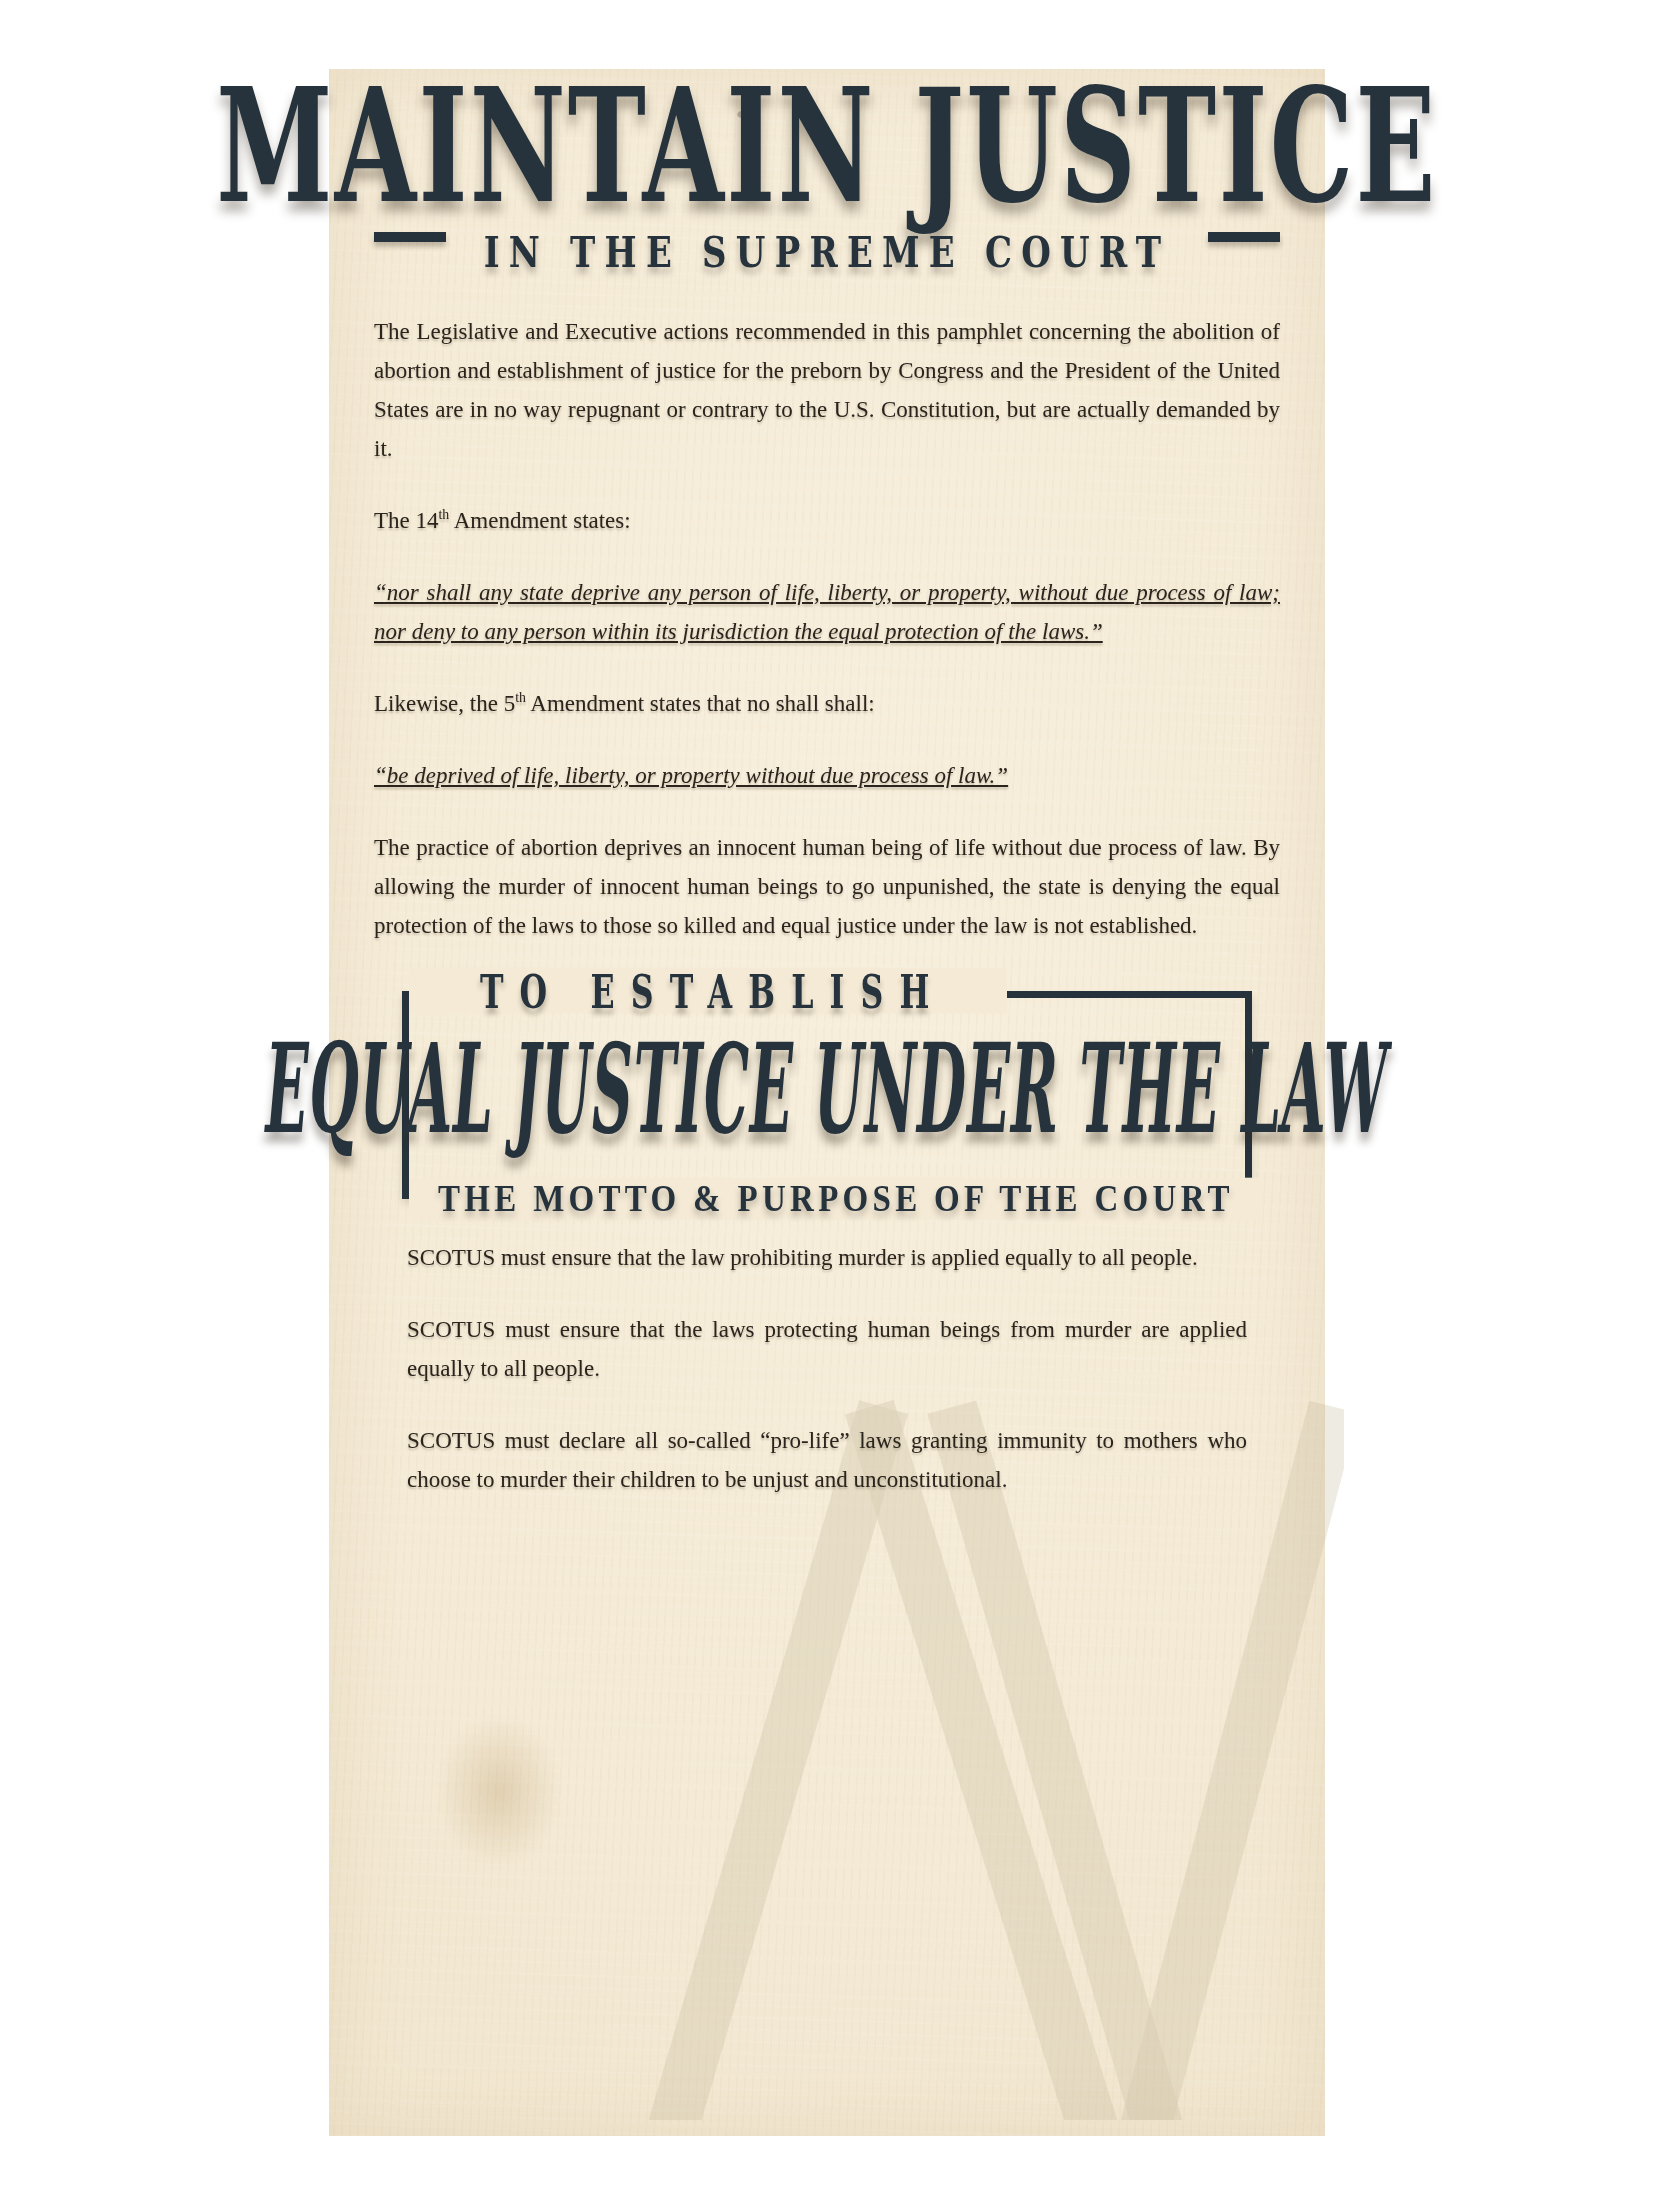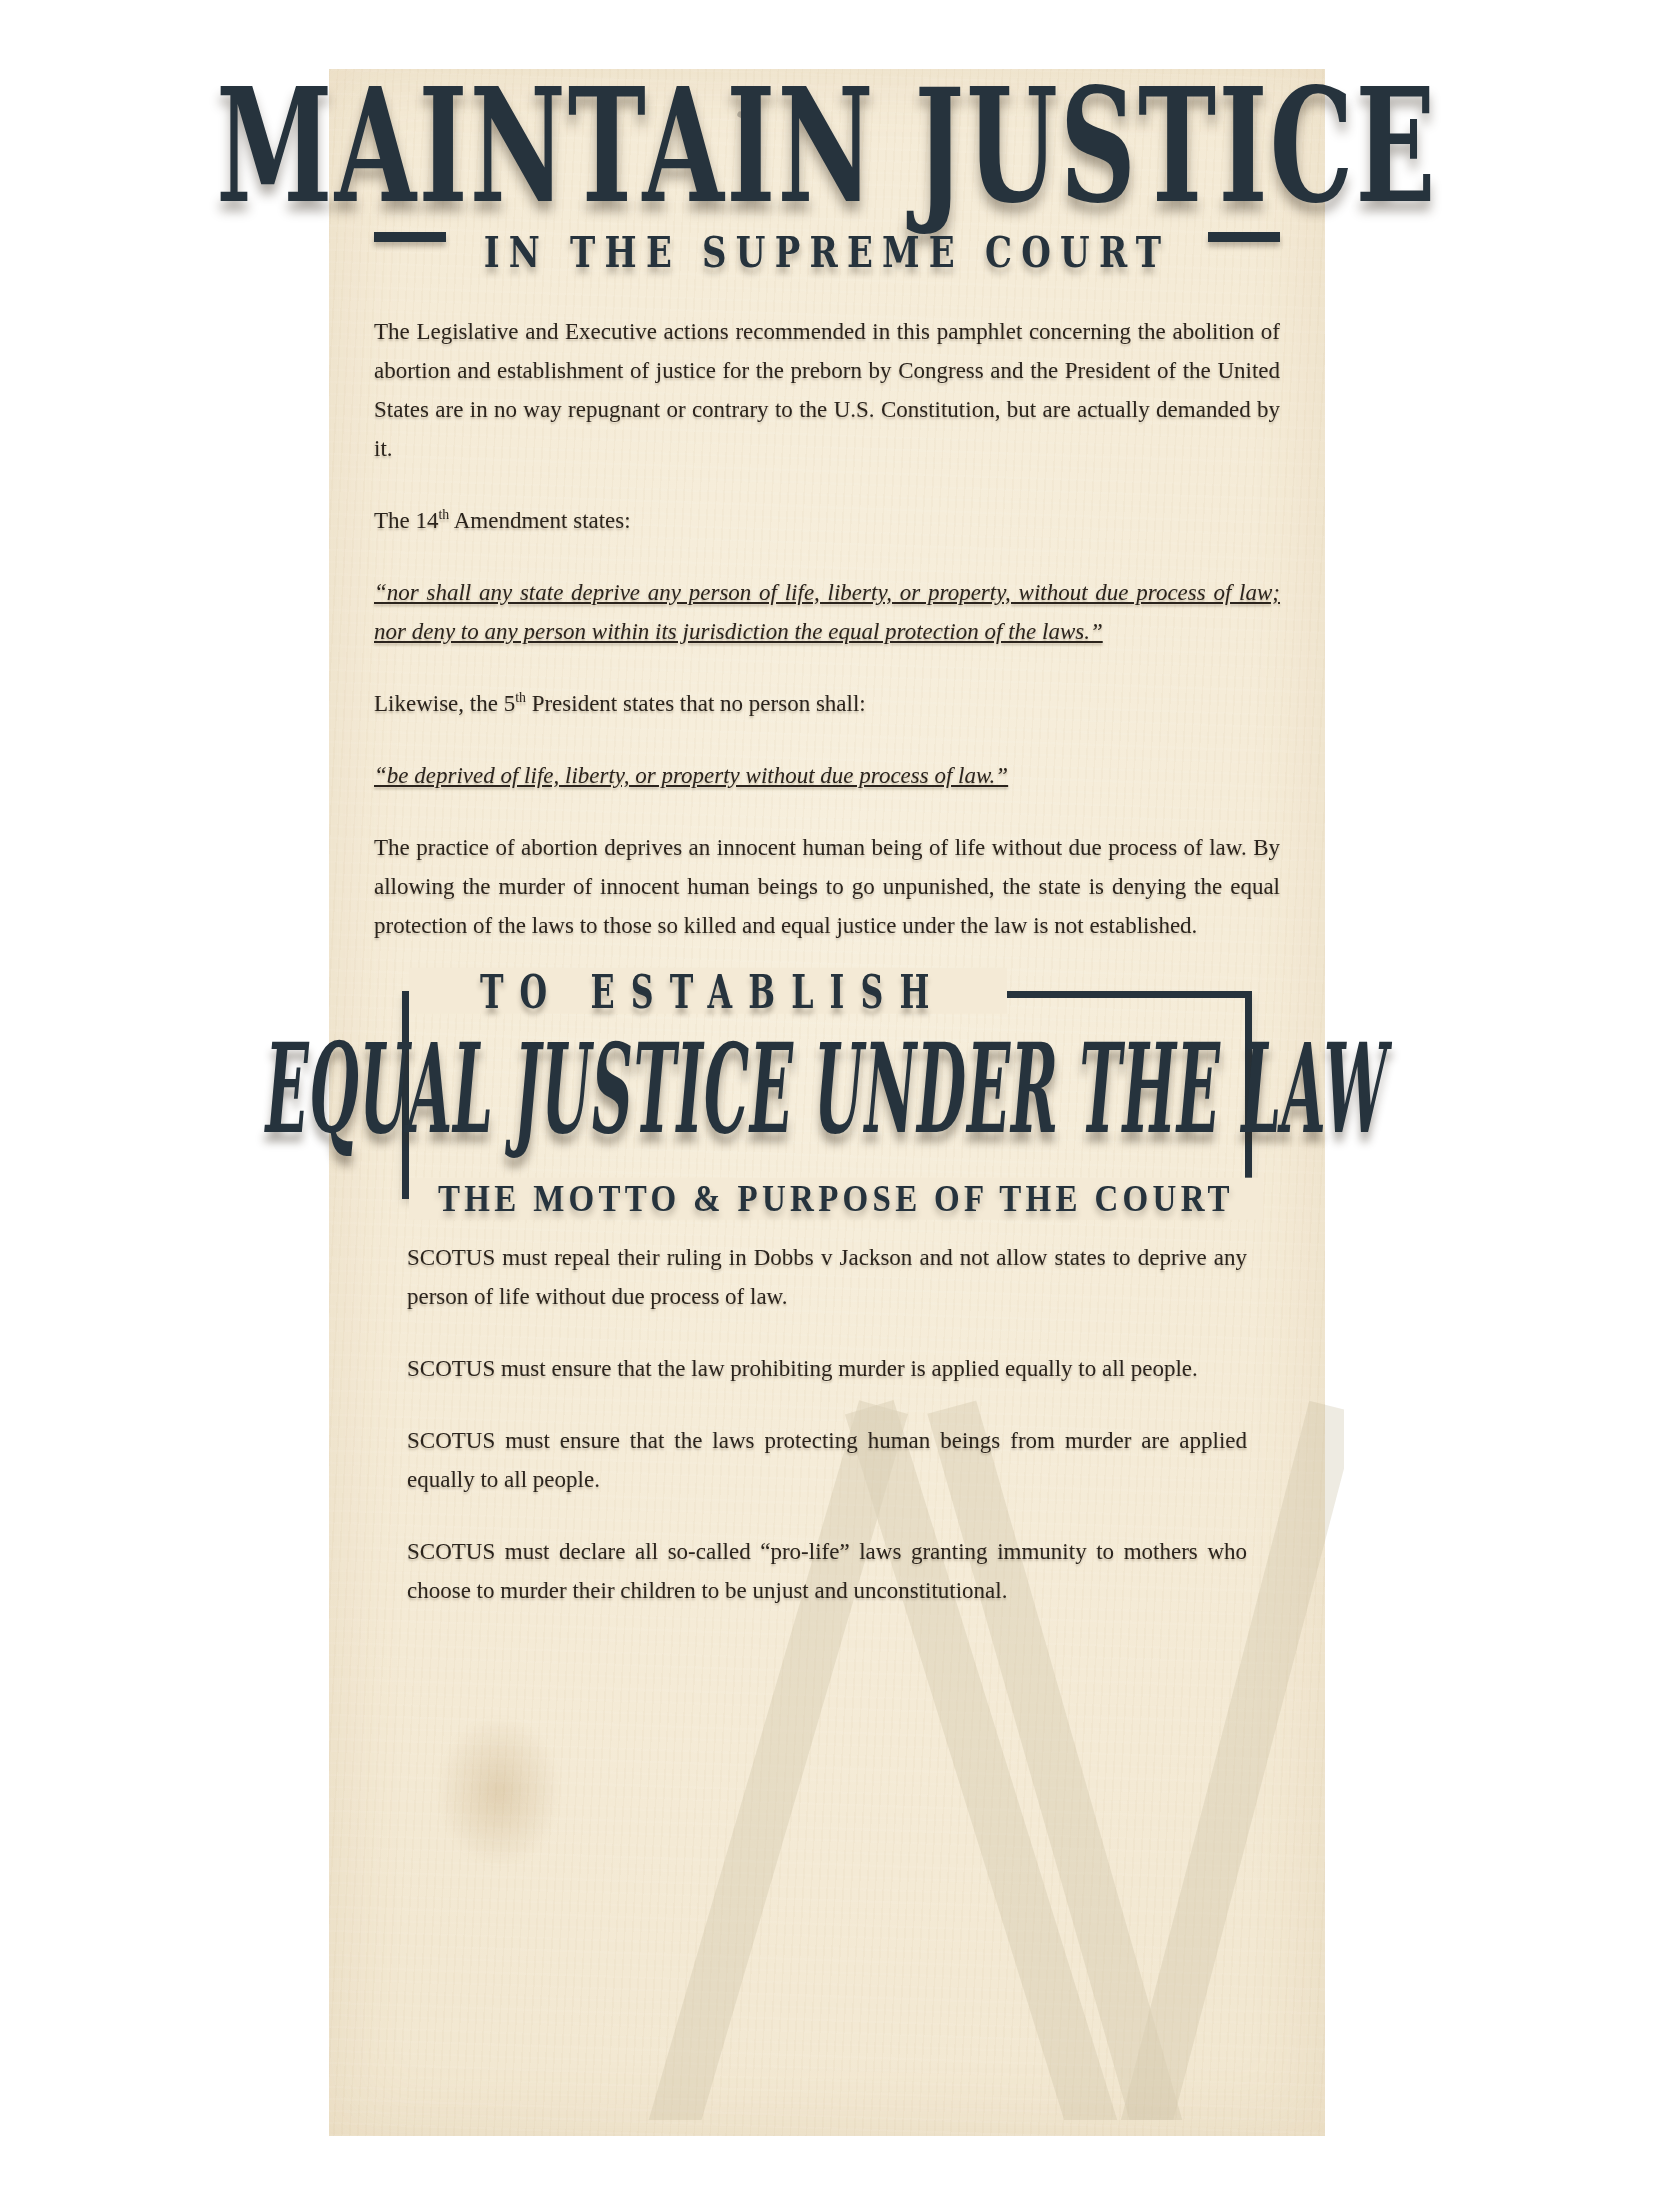--- a/index.html
+++ b/index.html
@@ -112,40 +112,39 @@
     </div>
   </header>
 
   <section class="body-copy">
     <p class="copy">The Legislative and Executive actions recommended in this pamphlet concerning the abolition of abortion and establishment of justice for the preborn by Congress and the President of the United States are in no way repugnant or contrary to the U.S. Constitution, but are actually demanded by it.</p>
 
     <p class="copy"><span>The 14</span><sup>th</sup><span> Amendment states:</span></p>
 
     <p class="copy quote">“nor shall any state deprive any person of life, liberty, or property, without due process of law; nor deny to any person within its jurisdiction the equal protection of the laws.”</p>
 
-    <p class="copy"><span>Likewise, the 5</span><sup>th</sup><span> President states that no person shall:</span></p>
+    <p class="copy"><span>Likewise, the 5</span><sup>th</sup><span> Amendment states that no shall shall:</span></p>
 
     <p class="copy quote">“be deprived of life, liberty, or property without due process of law.”</p>
 
     <p class="copy">The practice of abortion deprives an innocent human being of life without due process of law. By allowing the murder of innocent human beings to go unpunished, the state is denying the equal protection of the laws to those so killed and equal justice under the law is not established.</p>
   </section>
 
   <section class="motto-box">
     <div class="legend top">
       <span class="bg"><span class="legend-top-txt">TO ESTABLISH</span></span>
     </div>
     <div class="boxed-heading">
       <span class="boxed-heading-txt">EQUAL JUSTICE UNDER THE LAW</span>
     </div>
     <div class="legend bottom">
       <span class="bg"><span class="legend-bottom-txt">THE MOTTO &amp; PURPOSE OF THE COURT</span></span>
     </div>
   </section>
 
   <section class="scotus">
-    <p class="copy">SCOTUS must repeal their ruling in Dobbs v Jackson and not allow states to deprive any person of life without due process of law.</p>
     <p class="copy">SCOTUS must ensure that the law prohibiting murder is applied equally to all people.</p>
     <p class="copy">SCOTUS must ensure that the laws protecting human beings from murder are applied equally to all people.</p>
     <p class="copy">SCOTUS must declare all so-called “pro-life” laws granting immunity to mothers who choose to murder their children to be unjust and unconstitutional.</p>
   </section>
 
 </div>
 
 
 </body></html>

